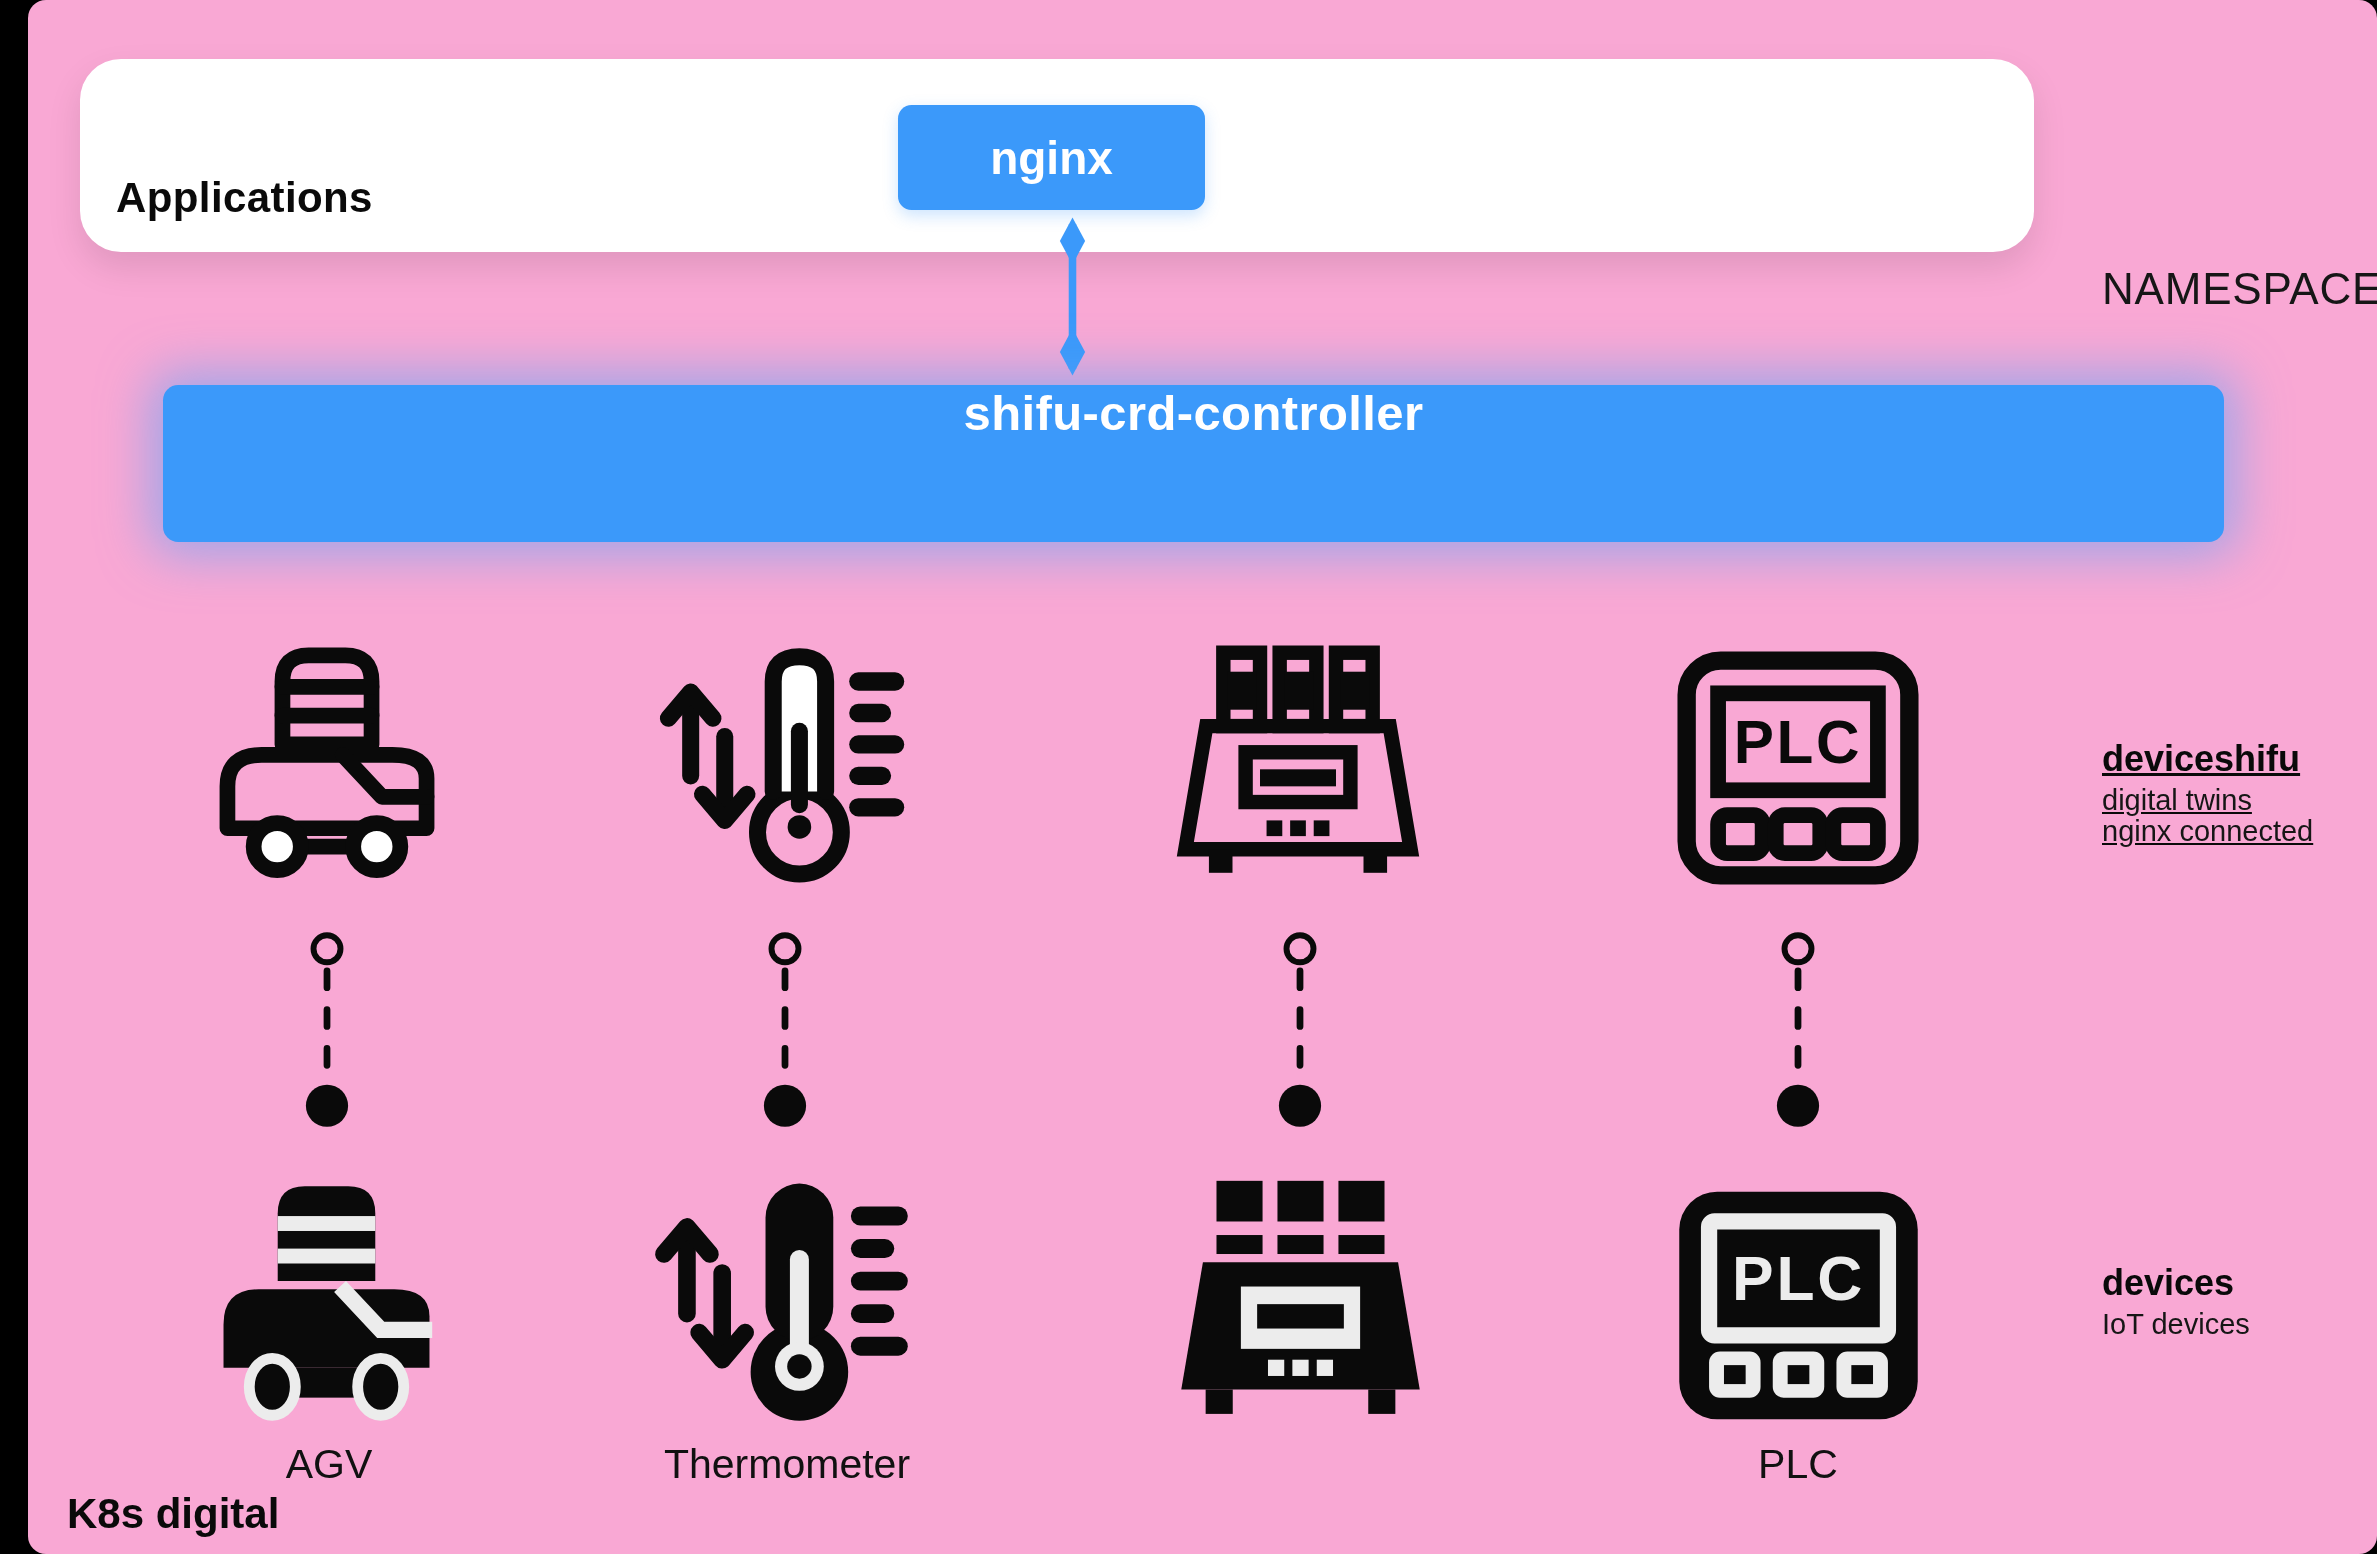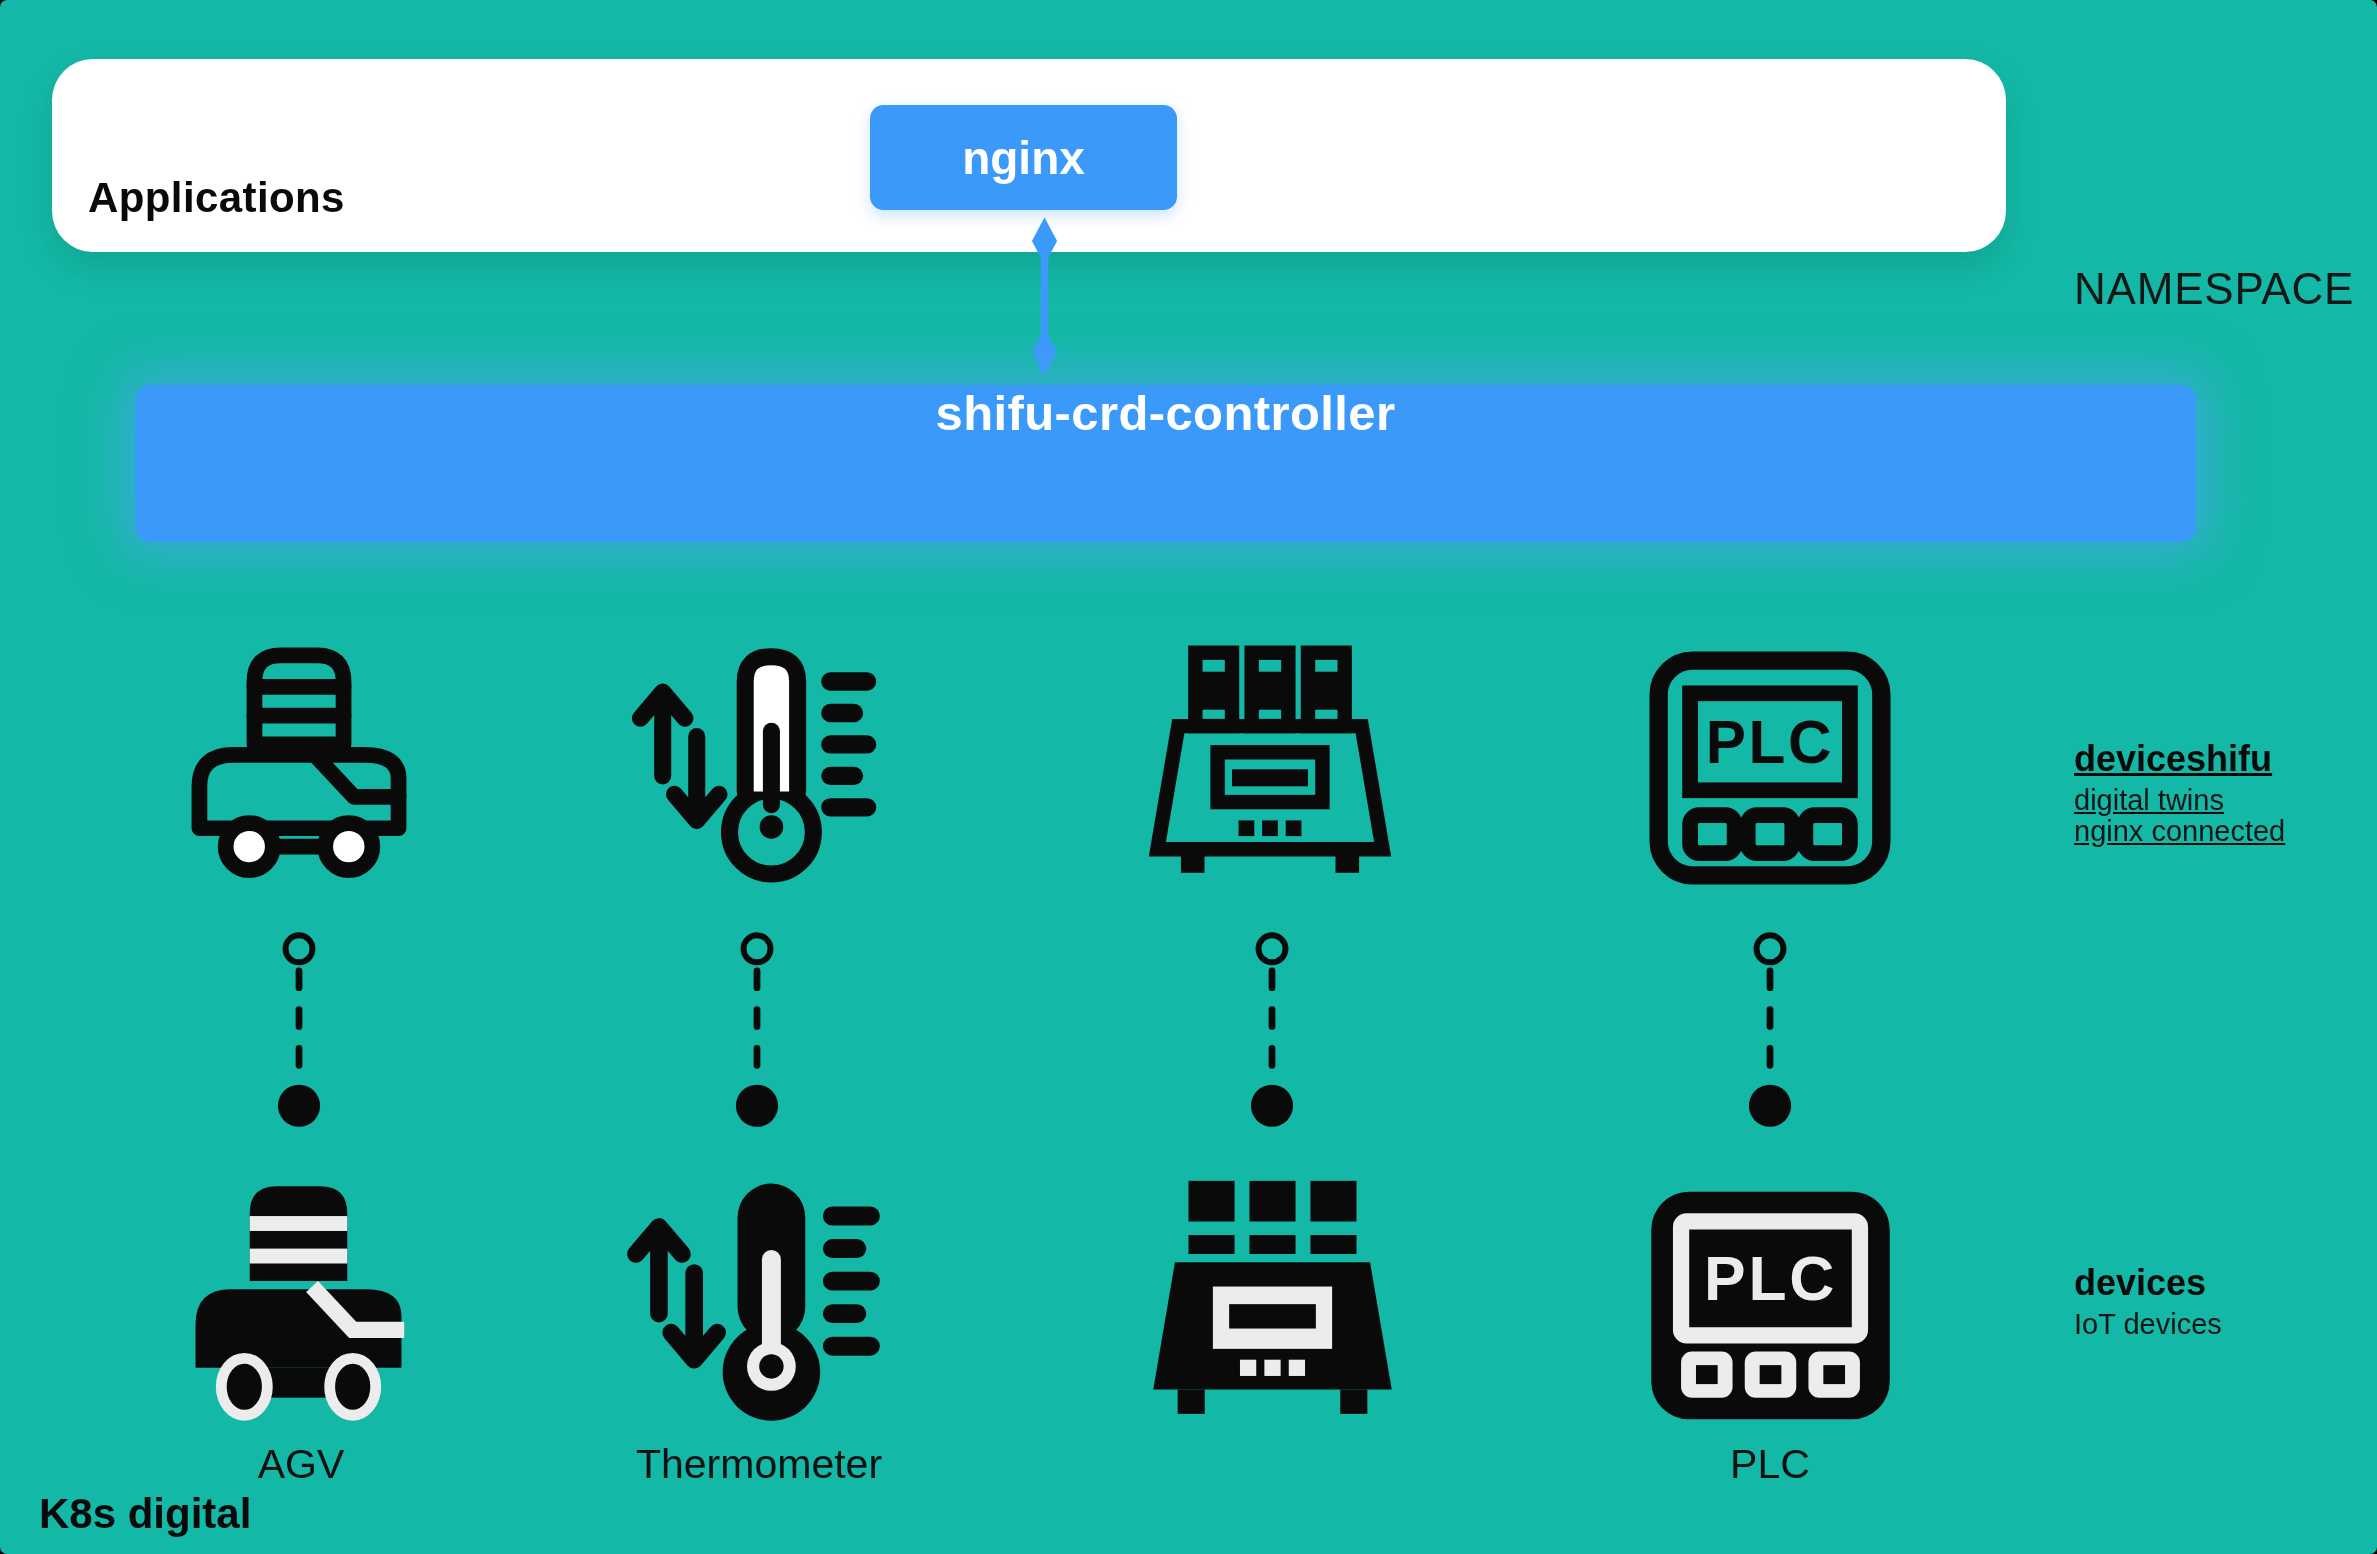--- a/index.html
+++ b/index.html
@@ -1,20 +1,20 @@
 <!DOCTYPE html>
 <html style="font-size:13.5px"><head>
 <meta charset="utf-8">
 <style>
   html,body{margin:0;padding:0;}
   body{
     width:2377px;height:1554px;background:#000;position:relative;overflow:hidden;
     font-family:"Liberation Sans","DejaVu Sans",sans-serif;color:#0a0a0a;
   }
-  .stage{position:absolute;inset:0;background:#14b8a6;border-radius:7px;overflow:hidden;}
+  .stage{position:absolute;inset:0;background:#f9a8d4;border-radius:18px;overflow:hidden;margin-left:28px;}
   .panel{position:absolute;background:#fff;border-radius:41px;box-shadow:0 15.2px 34px rgba(0,0,0,.10);}
   .panel-apps{left:52px;top:59px;width:1954px;height:193px;}
   .panel-shifu{left:52px;top:312px;width:1954px;height:710px;}
   .panel-title{position:absolute;font-weight:700;font-size:42px;letter-spacing:0.4px;}
   .apps-title{left:36px;bottom:30.5px;}
   .shifu-title{left:32px;bottom:30.5px;}
   .nginx-btn{
     position:absolute;left:870px;top:105px;width:307px;height:105px;border-radius:13.5px;
     background:#3b99fa;display:flex;align-items:center;justify-content:center;
     color:#fff;font-weight:700;font-size:46px;box-shadow:0 5.1px 15.2px rgba(59,153,250,.25);

